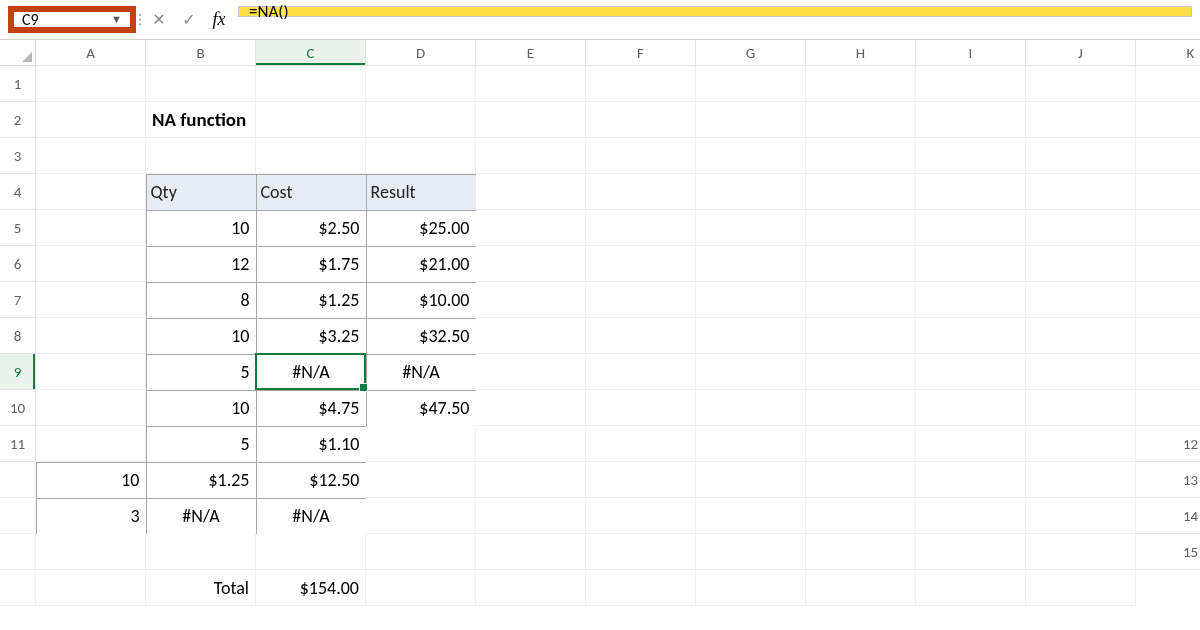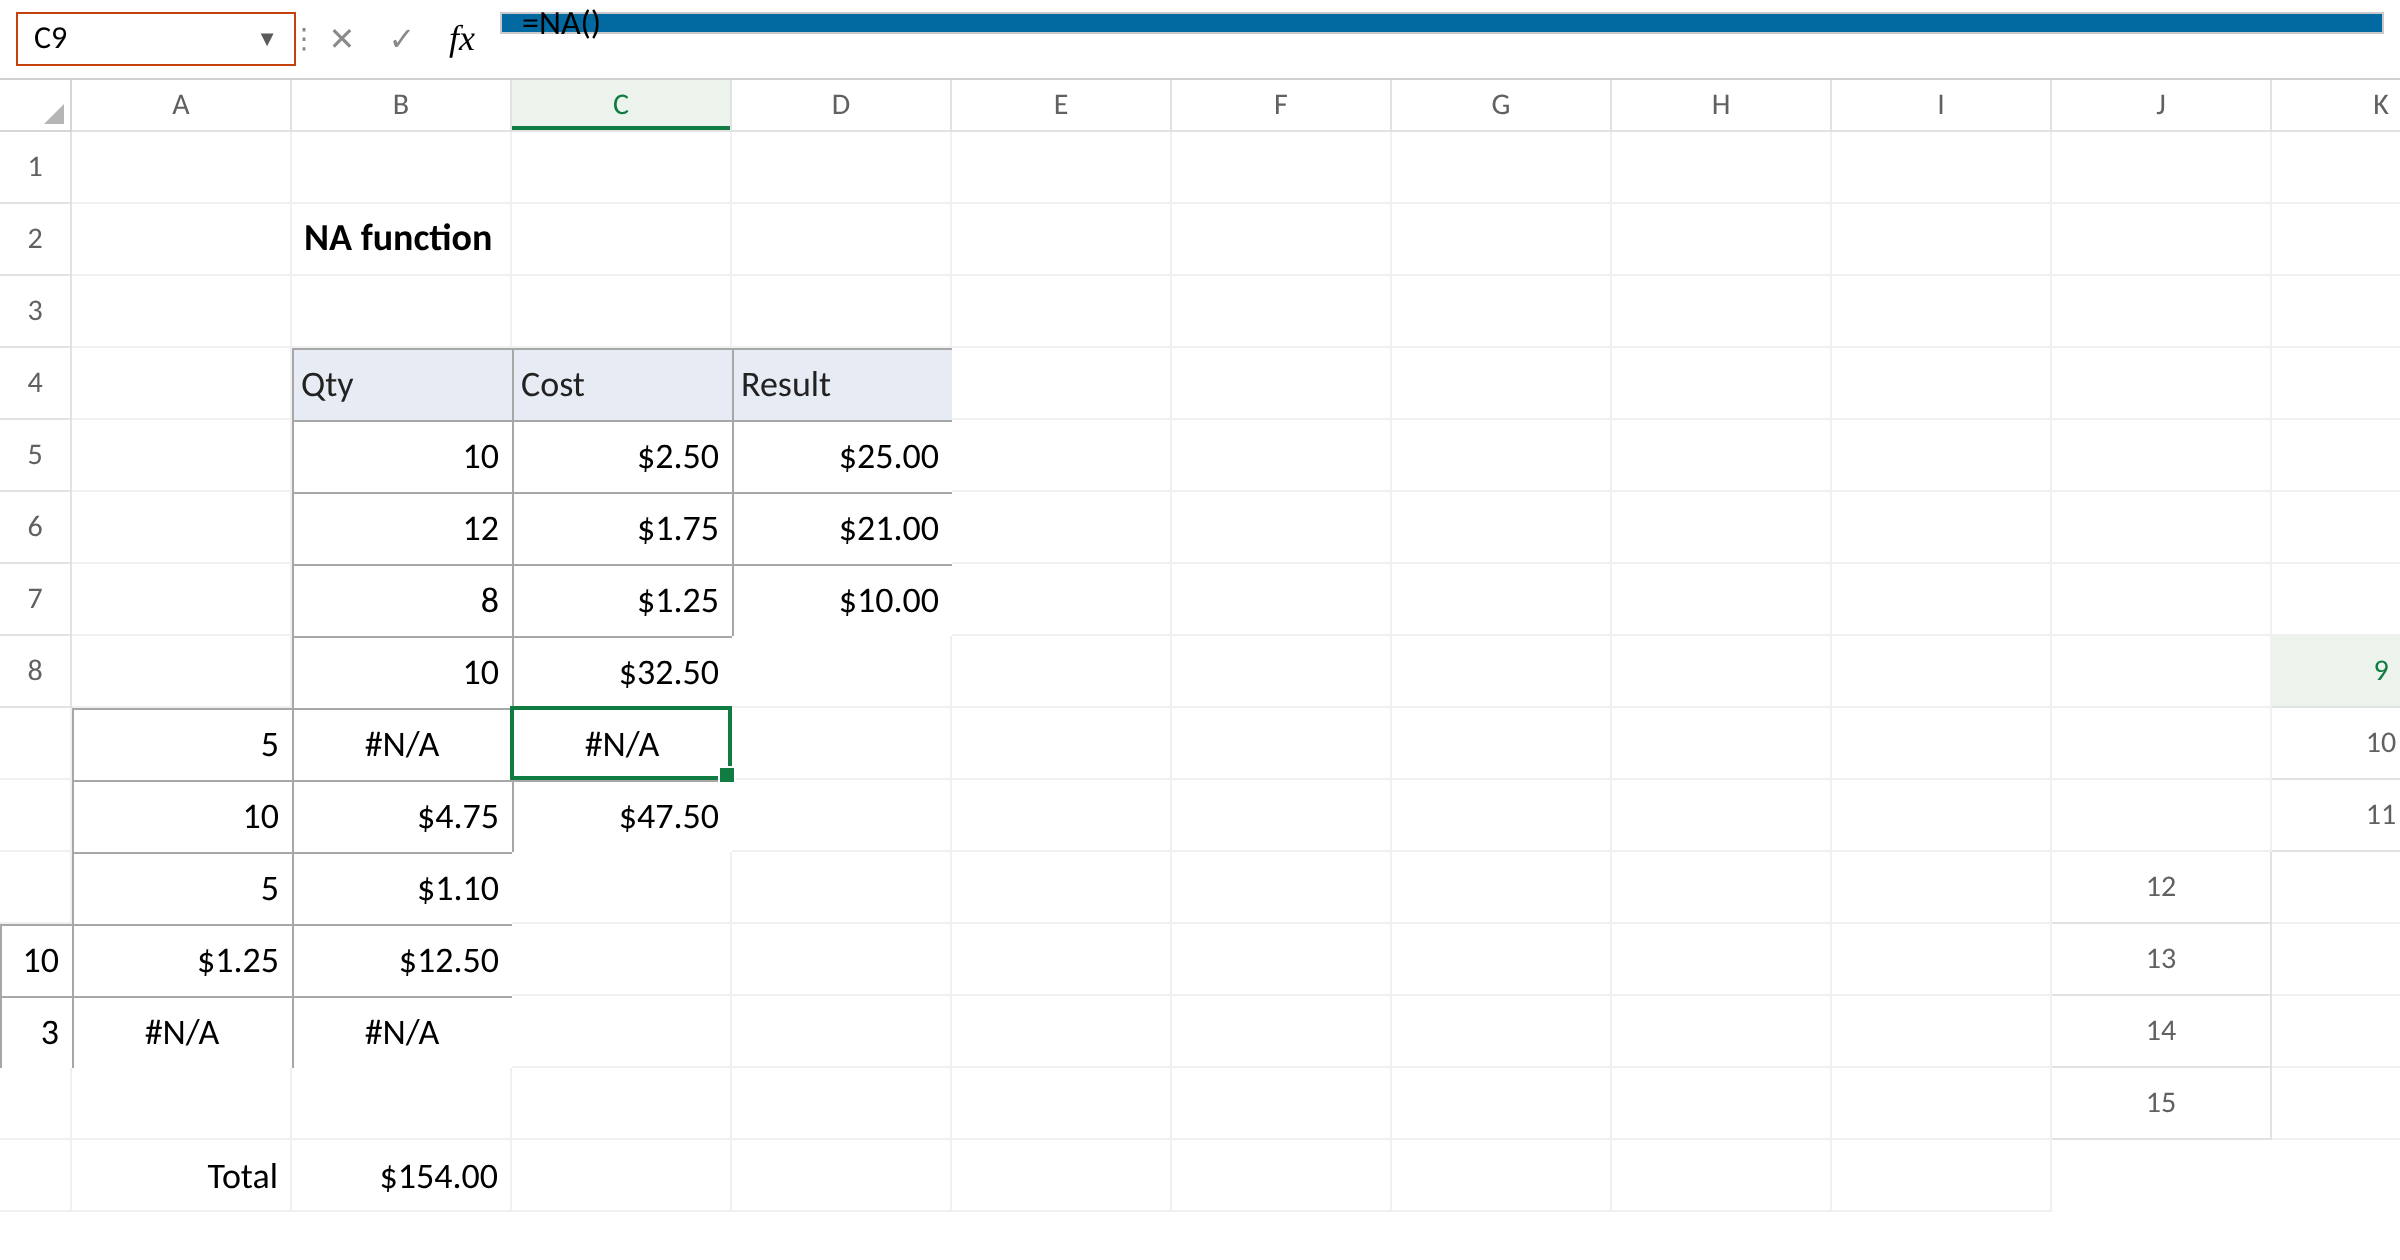--- a/index.html
+++ b/index.html
@@ -14,25 +14,25 @@
   
   .formula-bar {
     display: flex;
     align-items: stretch;
     height: 40px;
     border-bottom: 1px solid #d0d0d0;
     background: #fff;
     padding: 2px 8px;
   }
   .name-box {
-    width: 140px;
+    width: 128px;
     display: flex;
     align-items: center;
     justify-content: space-between;
-    border: 1px solid #c2410c;
+    border: 6px solid #c2410c;
     padding: 0 8px;
     background: #fff;
     margin: 4px 0;
   }
   .name-box span.txt { font-size: 16px; }
   .name-box .chev { color: #5a5a5a; font-size: 11px; }
   .fb-sep {
     width: 8px;
     display:flex;align-items:center;justify-content:center;
     color:#888;font-size:14px;
@@ -44,21 +44,21 @@
     font-size:16px;
   }
   .fb-btn.fx { font-style: italic; font-family: 'Times New Roman', serif; color:#000000; font-size:18px;}
   .formula-input {
     flex: 1;
     border: 1px solid #c9c9c9;
     margin: 4px 0 20px 4px;
     padding: 0 10px;
     font-size: 17px;
     display:flex;align-items:center;
-    background:#0369a1;
+    background:#fde047;
   }
 
   
   .sheet {
     position: relative;
     display: grid;
     grid-template-columns: 36px repeat(11, 110px);
     grid-auto-rows: 34px;
   }
 
@@ -281,20 +281,23 @@
     <div class="cell"></div>
     <div class="cell"></div>
     <div class="cell"></div>
 
   <div class="rowhdr">8</div>
   <div class="cell"></div>
   <div class="cell tcell r">
       <span>10</span>
     </div>
   <div class="cell tcell r">
+      <span>$3.25</span>
+    </div>
+  <div class="cell tcell r">
       <span>$32.50</span>
     </div>
   <div class="cell"></div>
     <div class="cell"></div>
     <div class="cell"></div>
     <div class="cell"></div>
     <div class="cell"></div>
     <div class="cell"></div>
     <div class="cell"></div>
 

